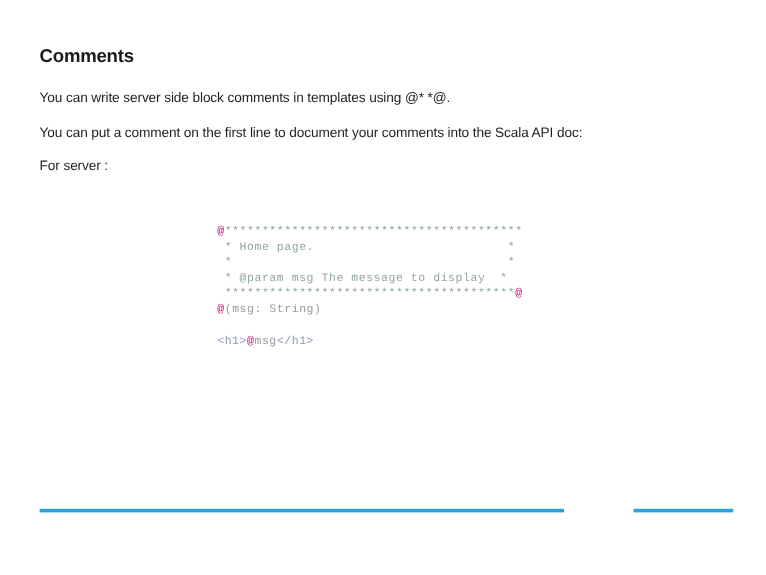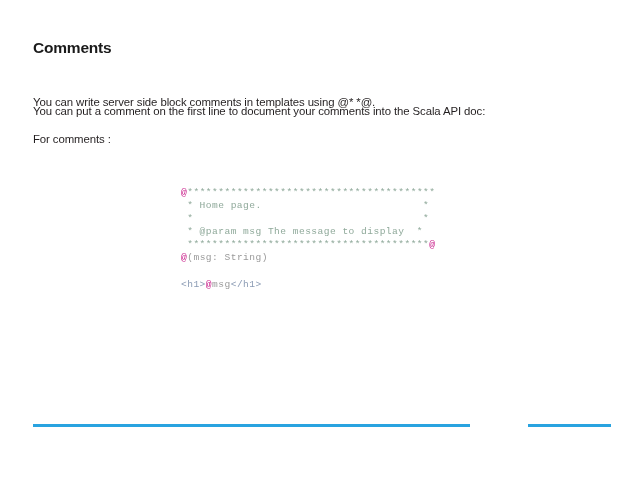--- a/index.html
+++ b/index.html
@@ -39,21 +39,21 @@
   
   .body-para {
     position: absolute;
     left: 33px;
     font-size: 11.4px;
     font-weight: normal;
     color: #231f20;
     white-space: nowrap;
     letter-spacing: -0.1px;
   }
-  .para-1 { top: 76px; margin-top: 20px; }
+  .para-1 { top: 76px; }
   .para-2 { top: 105px; }
   .para-3 { top: 133px; }
 
   
   .code-block {
     position: absolute;
     left: 181px;
     top: 186px;
     font-family: "Liberation Mono", "DejaVu Sans Mono", monospace;
     font-size: 9.6px;
@@ -101,21 +101,21 @@
 <body>
 
 <div id="slide">
 
   <div class="slide-title">Comments</div>
 
   <div class="body-para para-1">You can write server side block comments in templates using @* *@.</div>
 
   <div class="body-para para-2">You can put a comment on the first line to document your comments into the Scala API doc:</div>
 
-  <div class="body-para para-3">For comments :</div>
+  <div class="body-para para-3">For server :</div>
 
   <div class="code-block" id="code-block"><div class="code-line"><span class="tok-at">@</span><span class="tok-comment">****************************************</span></div><div class="code-line"><span class="tok-comment"> * Home page.                          *</span></div><div class="code-line"><span class="tok-comment"> *                                     *</span></div><div class="code-line"><span class="tok-comment"> * @param msg The message to display  *</span></div><div class="code-line"><span class="tok-comment"> ***************************************</span><span class="tok-at">@</span></div><div class="code-line"><span class="tok-at">@</span><span class="tok-plain">(</span><span class="tok-ident">msg</span><span class="tok-plain">: String)</span></div><div class="code-line code-blank">&nbsp;</div><div class="code-line"><span class="tok-tag">&lt;h1&gt;</span><span class="tok-at">@</span><span class="tok-ident">msg</span><span class="tok-tag">&lt;/h1&gt;</span></div></div>
 
   <div class="footer-rule-left"></div>
   <div class="footer-rule-right"></div>
 
 
 </div>
 
 </body></html>

